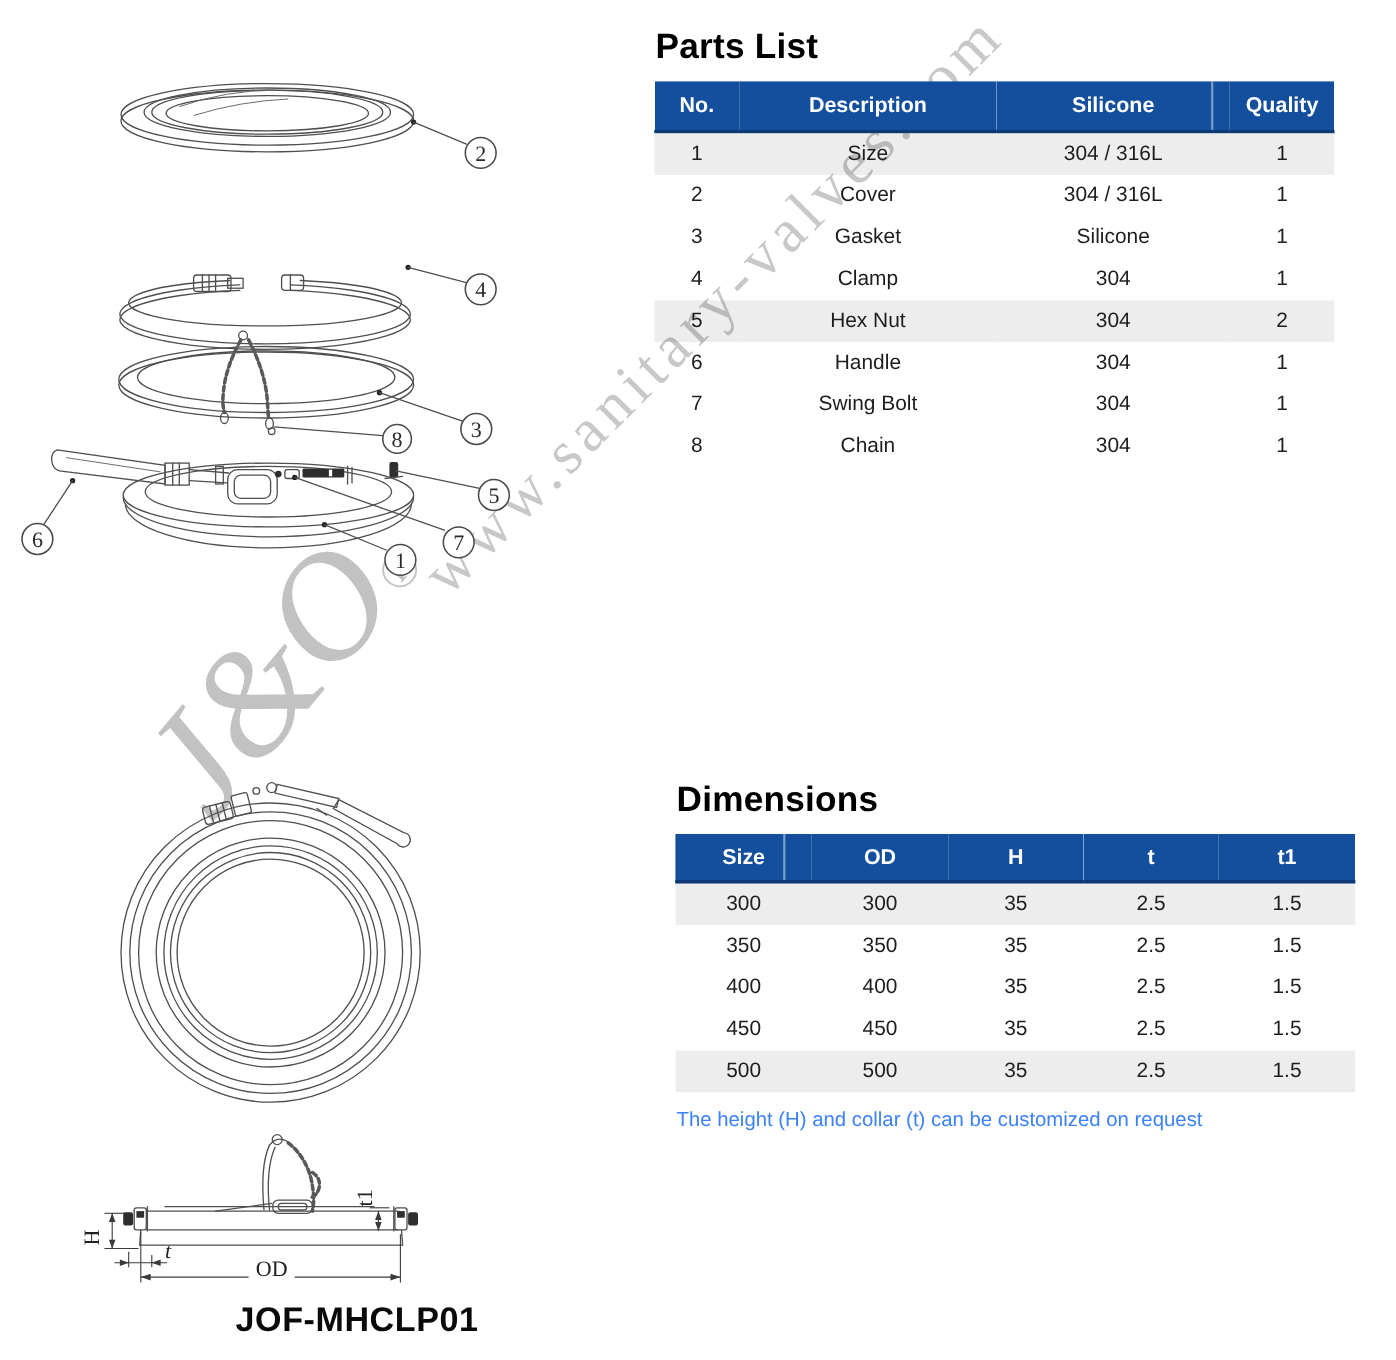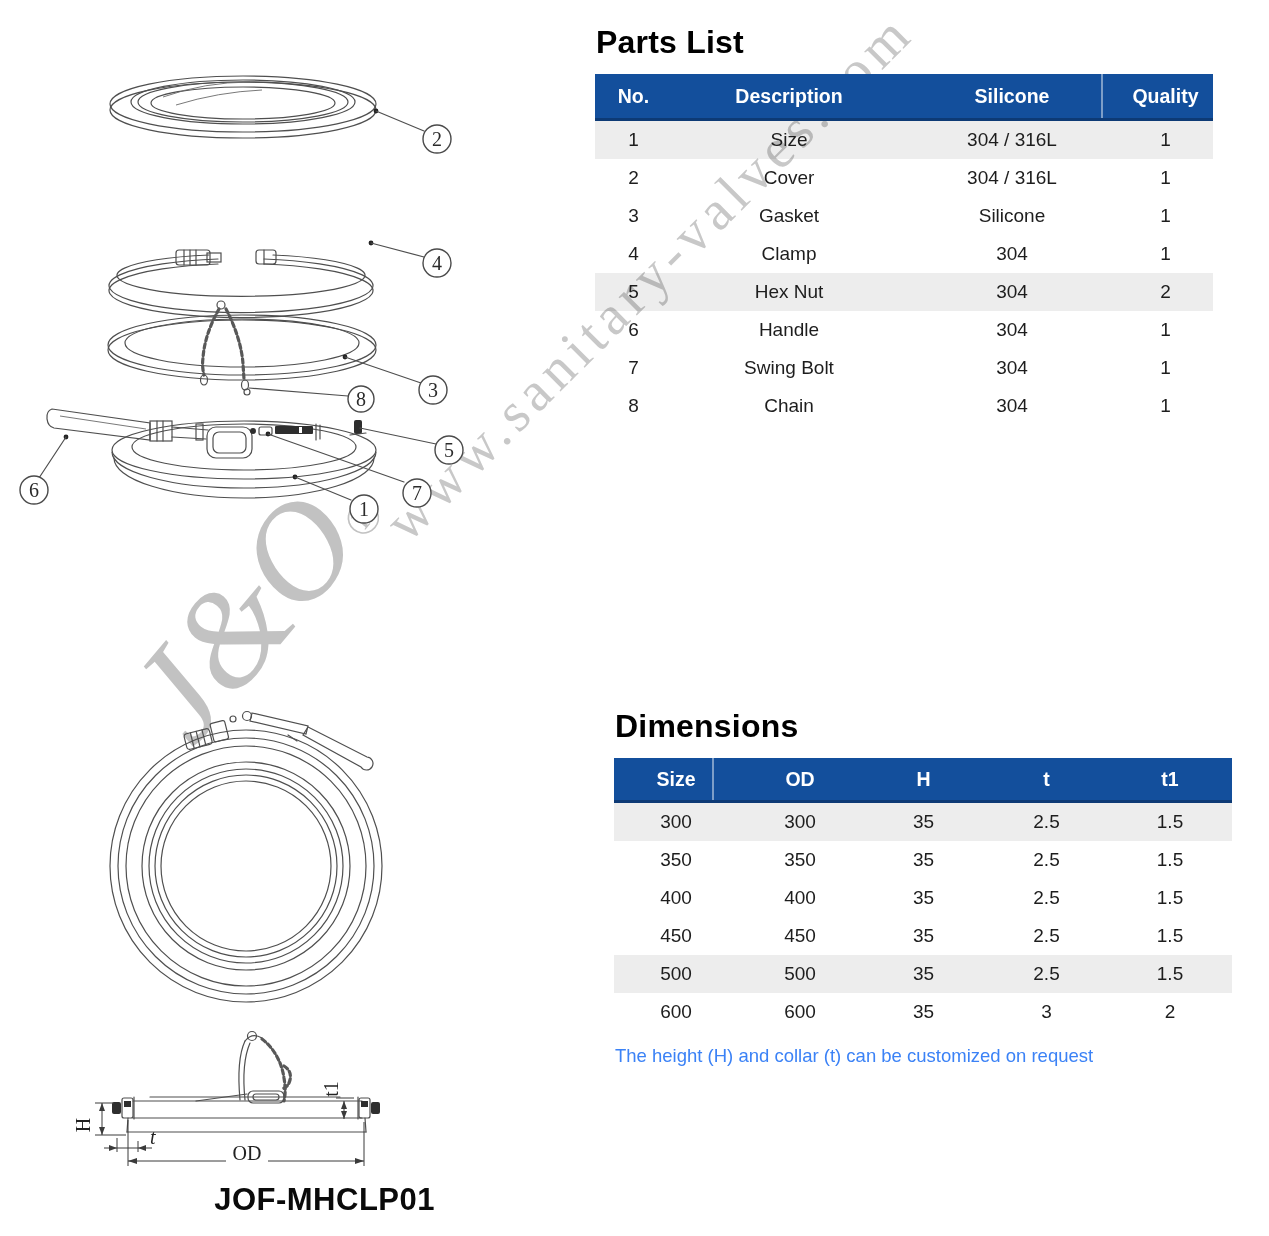--- a/index.html
+++ b/index.html
@@ -368,25 +368,18 @@
           <td>2.5</td>
           <td>1.5</td>
         </tr>
         <tr class="shaded">
           <td>500</td>
           <td>500</td>
           <td>35</td>
           <td>2.5</td>
           <td>1.5</td>
         </tr>
-        <tr>
-          <td>600</td>
-          <td>600</td>
-          <td>35</td>
-          <td>3</td>
-          <td>2</td>
-        </tr>
       </tbody>
     </table>
     <p class="note">The height (H) and collar (t) can be customized on request</p>
   </div>
 
 </div>
 
 </body></html>

